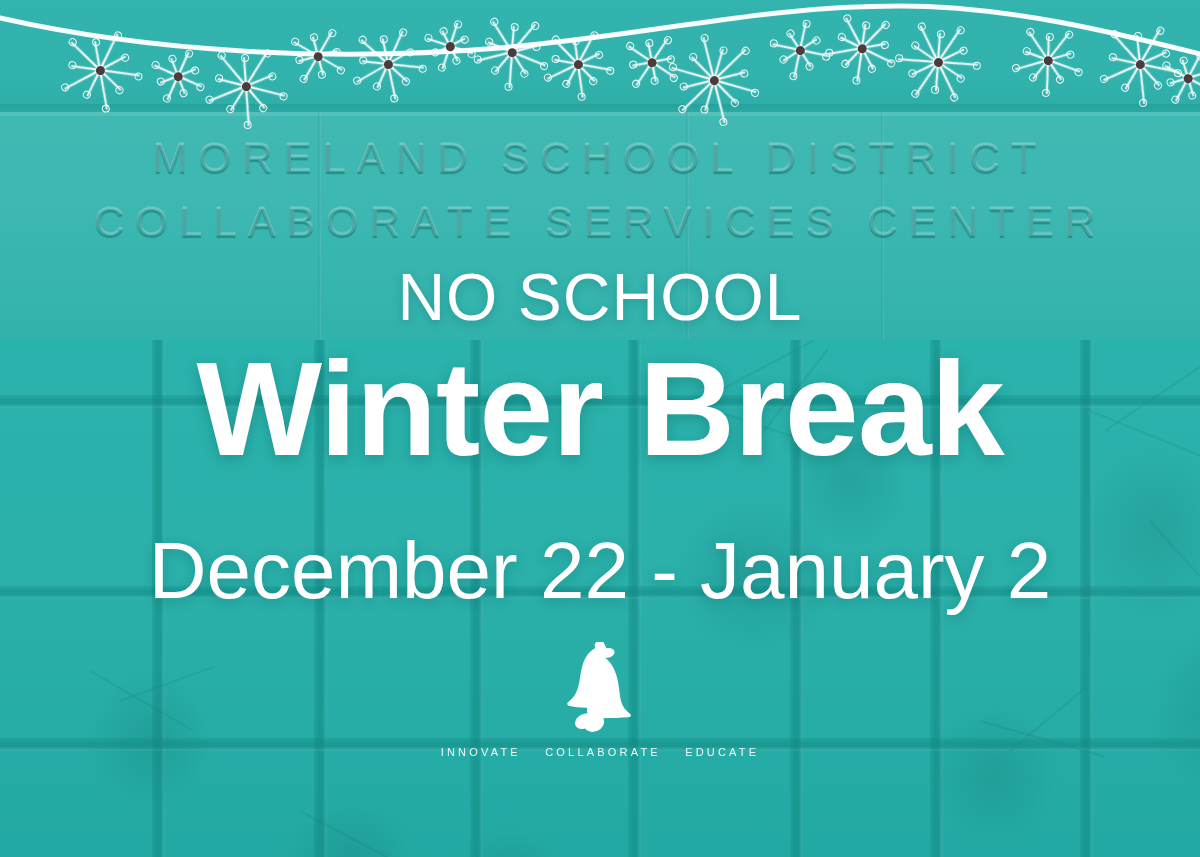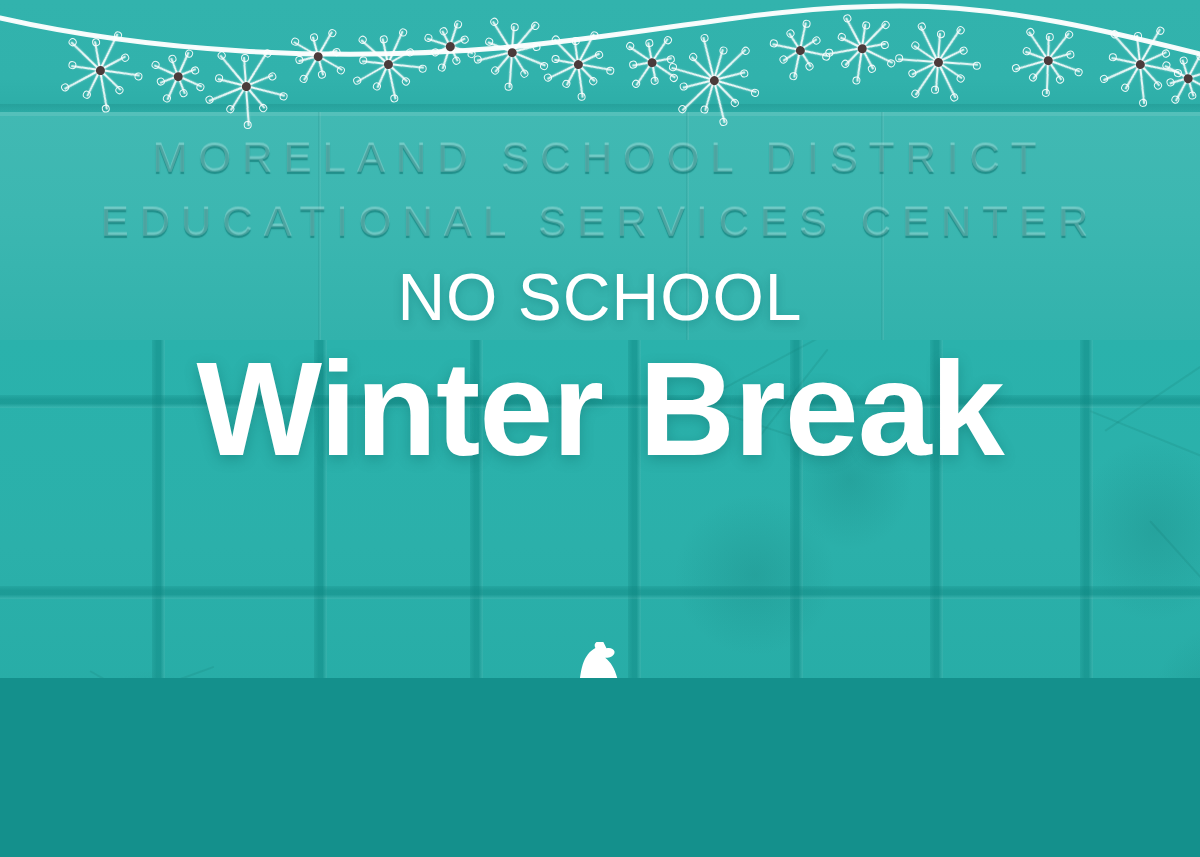--- a/index.html
+++ b/index.html
@@ -1,21 +1,21 @@
 <!DOCTYPE html>
 <html><head>
 <meta charset="utf-8">
 <title>No School Winter Break</title>
 <style>
   html,body{margin:0;padding:0;background:#14908c;}
   *{box-sizing:border-box;}
 
   #poster{
     position:relative;
-    width:1200px;height:678px;
+    width:1200px;height:857px;
     overflow:hidden;
     font-family:"Liberation Sans","DejaVu Sans",sans-serif;
     background:#14532d;
     -webkit-font-smoothing:antialiased;
   }
 
   
 
   
   .roof-strip{
@@ -140,21 +140,21 @@
 
   <div class="roof-strip"></div>
   <div class="roof-edge"></div>
 
   <div class="wall"></div>
   <div class="wall-seam" style="left:318px"></div>
   <div class="wall-seam" style="left:686px"></div>
   <div class="wall-seam" style="left:881px"></div>
 
   <div class="sign-line" id="sign1">MORELAND SCHOOL DISTRICT</div>
-  <div class="sign-line" id="sign2">EDUCATIONAL SERVICES CENTER</div>
+  <div class="sign-line" id="sign2">COLLABORATE SERVICES CENTER</div>
 
   <div class="windows">
     <div id="refl-layer">
         <div class="reflect" style="left: 640px; top: 120px; width: 230px; height: 230px;"></div>
         <div class="reflect" style="left: 760px; top: 40px; width: 180px; height: 200px;"></div>
         <div class="reflect" style="left: 1040px; top: 60px; width: 230px; height: 260px;"></div>
         <div class="reflect" style="left: 1120px; top: 250px; width: 200px; height: 240px;"></div>
         <div class="reflect" style="left: 60px; top: 300px; width: 180px; height: 200px;"></div>
         <div class="reflect" style="left: 250px; top: 430px; width: 200px; height: 180px;"></div>
         <div class="reflect" style="left: 900px; top: 330px; width: 190px; height: 210px;"></div>
@@ -391,20 +391,21 @@
           <i style="--len: 18.72px; transform: rotate(225deg);"></i>
           <i style="--len: 26px; transform: rotate(270deg);"></i>
           <i style="--len: 18.72px; transform: rotate(315deg);"></i>
           <b></b>
         </div>
       </div>
   </div>
 
   <div class="msg" id="no-school">NO SCHOOL</div>
   <div class="msg" id="headline">Winter Break</div>
+  <div class="msg" id="dates">December 22 - January 2</div>
 
   <div class="logo">
     <div class="bell-wrap">
       <svg width="92" height="98" viewBox="0 0 92 98">
         <path fill="#ffffff" d="
           M52.5 6.2
           c 3.6 -1.0 7.2 0.4 7.9 3.1
           c 0.7 2.7 -1.9 5.5 -5.5 6.3
           c -1.3 0.3 -2.6 0.3 -3.7 0.1
           c 5.6 4.4 9.6 11.0 11.8 19.6
@@ -421,15 +422,20 @@
           c -2.6 -0.6 -3.0 -2.6 -0.9 -4.2
           c 4.7 -3.6 7.8 -8.1 9.6 -14.6
           c 1.9 -6.9 2.1 -15.1 4.6 -22.8
           c 2.6 -8.1 7.0 -13.5 12.6 -16.4
           c -0.7 -1.1 -0.9 -2.4 -0.6 -3.6
           c 0.8 -2.7 4.5 -4.2 8.1 -3.2
           Z"></path>
         <ellipse cx="40" cy="81" rx="10.5" ry="8.5" fill="#ffffff" transform="rotate(-24 40 81)"></ellipse>
       </svg>
     </div>
+    <div class="logo-tag">
+      <span>INNOVATE</span>
+      <span>COLLABORATE</span>
+      <span>EDUCATE</span>
+    </div>
   </div>
 
 </div>
 
 </body></html>

